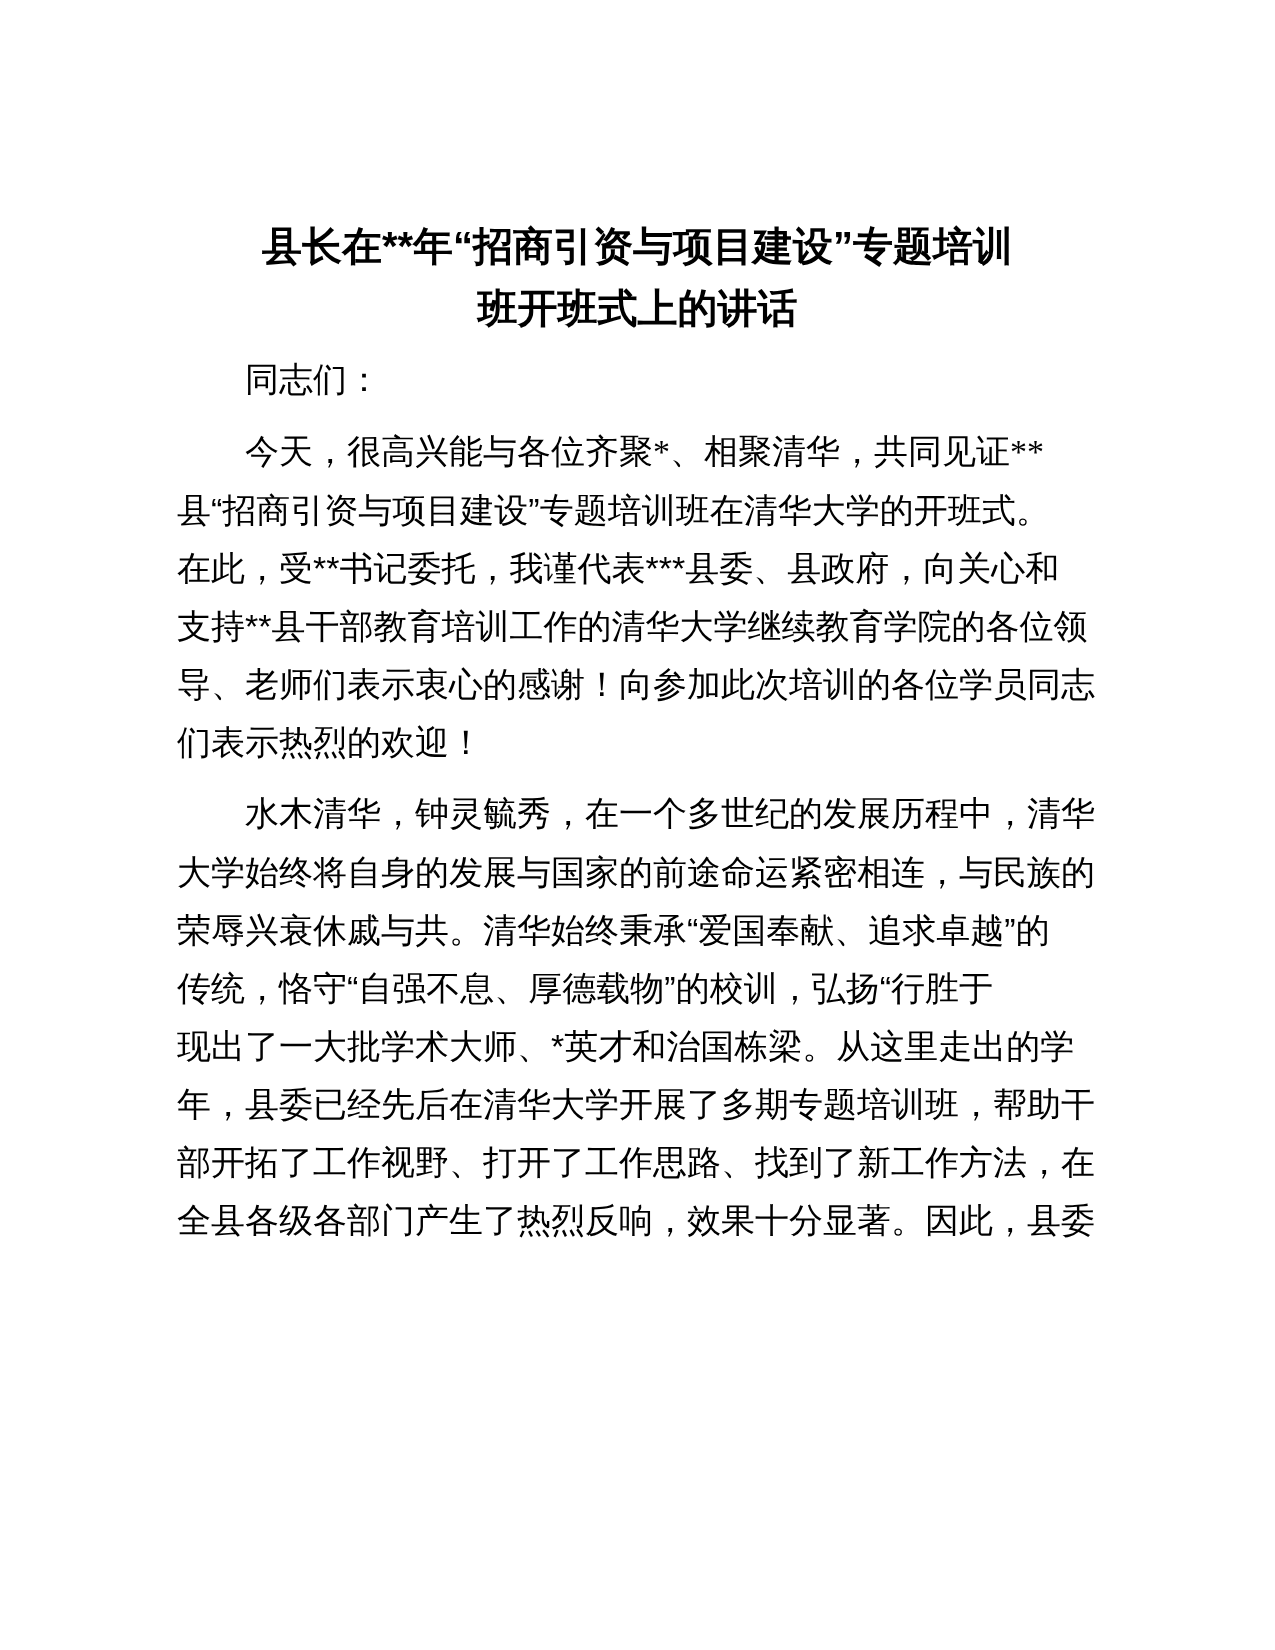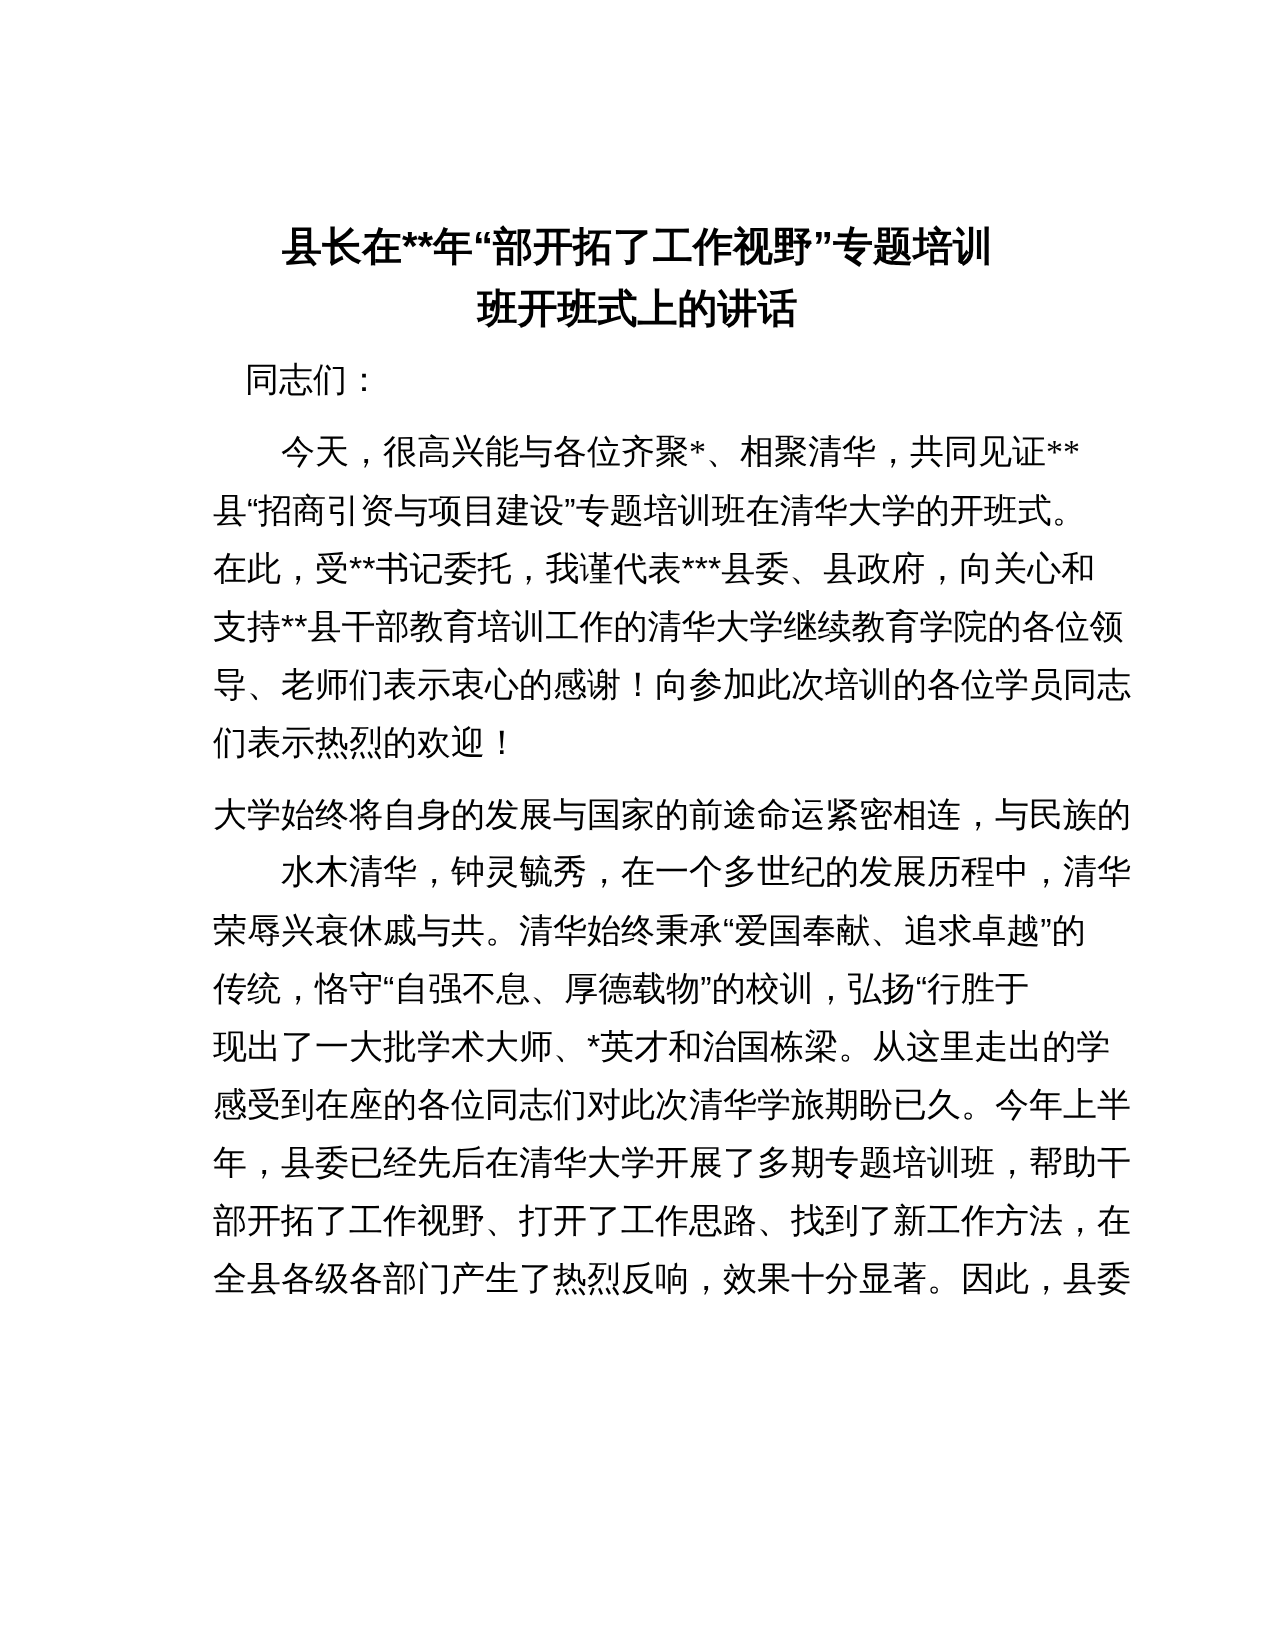--- a/index.html
+++ b/index.html
@@ -35,55 +35,53 @@
     margin-top: 12px;
   }
   .para {
     margin: 0;
     font-size: 34px;
     line-height: 58px;
     text-align: left;
   }
   .para + .para {
     margin-top: 14px;
-    margin-left: 36px;
   }
   .line {
     white-space: pre;
   }
   .line.indent {
     text-indent: 68px;
     font-family: Liberation Serif, serif;
   }
 </style>
 </head>
 <body>
 
 <div class="page">
   <h1 class="doc-title">
-    <span class="title-line">县长在**年“部开拓了工作视野”专题培训</span>
+    <span class="title-line">县长在**年“招商引资与项目建设”专题培训</span>
     <span class="title-line">班开班式上的讲话</span>
   </h1>
   <div class="doc-body" id="doc-body">
       <div class="para">
         <div class="line indent">同志们：</div>
       </div>
       <div class="para">
         <div class="line indent">今天，很高兴能与各位齐聚*、相聚清华，共同见证**</div>
         <div class="line">县“招商引资与项目建设”专题培训班在清华大学的开班式。</div>
         <div class="line">在此，受**书记委托，我谨代表***县委、县政府，向关心和</div>
         <div class="line">支持**县干部教育培训工作的清华大学继续教育学院的各位领</div>
         <div class="line">导、老师们表示衷心的感谢！向参加此次培训的各位学员同志</div>
         <div class="line">们表示热烈的欢迎！</div>
       </div>
       <div class="para">
+        <div class="line indent">水木清华，钟灵毓秀，在一个多世纪的发展历程中，清华</div>
         <div class="line">大学始终将自身的发展与国家的前途命运紧密相连，与民族的</div>
-        <div class="line indent">水木清华，钟灵毓秀，在一个多世纪的发展历程中，清华</div>
         <div class="line">荣辱兴衰休戚与共。清华始终秉承“爱国奉献、追求卓越”的</div>
         <div class="line">传统，恪守“自强不息、厚德载物”的校训，弘扬“行胜于</div>
         <div class="line">现出了一大批学术大师、*英才和治国栋梁。从这里走出的学</div>
-        <div class="line">感受到在座的各位同志们对此次清华学旅期盼已久。今年上半</div>
         <div class="line">年，县委已经先后在清华大学开展了多期专题培训班，帮助干</div>
         <div class="line">部开拓了工作视野、打开了工作思路、找到了新工作方法，在</div>
         <div class="line">全县各级各部门产生了热烈反响，效果十分显著。因此，县委</div>
       </div>
     </div>
 </div>
 
 </body></html>

